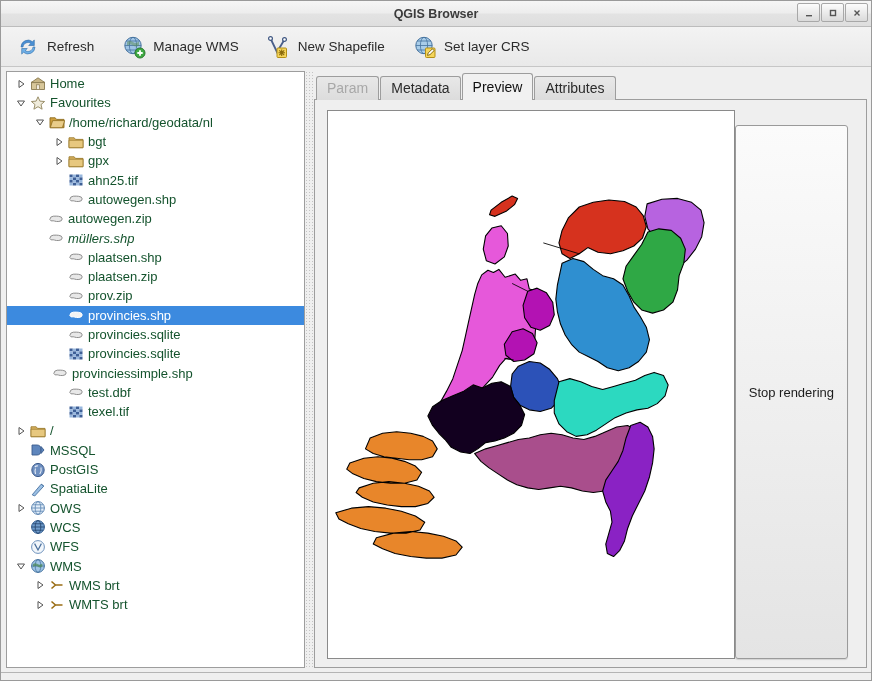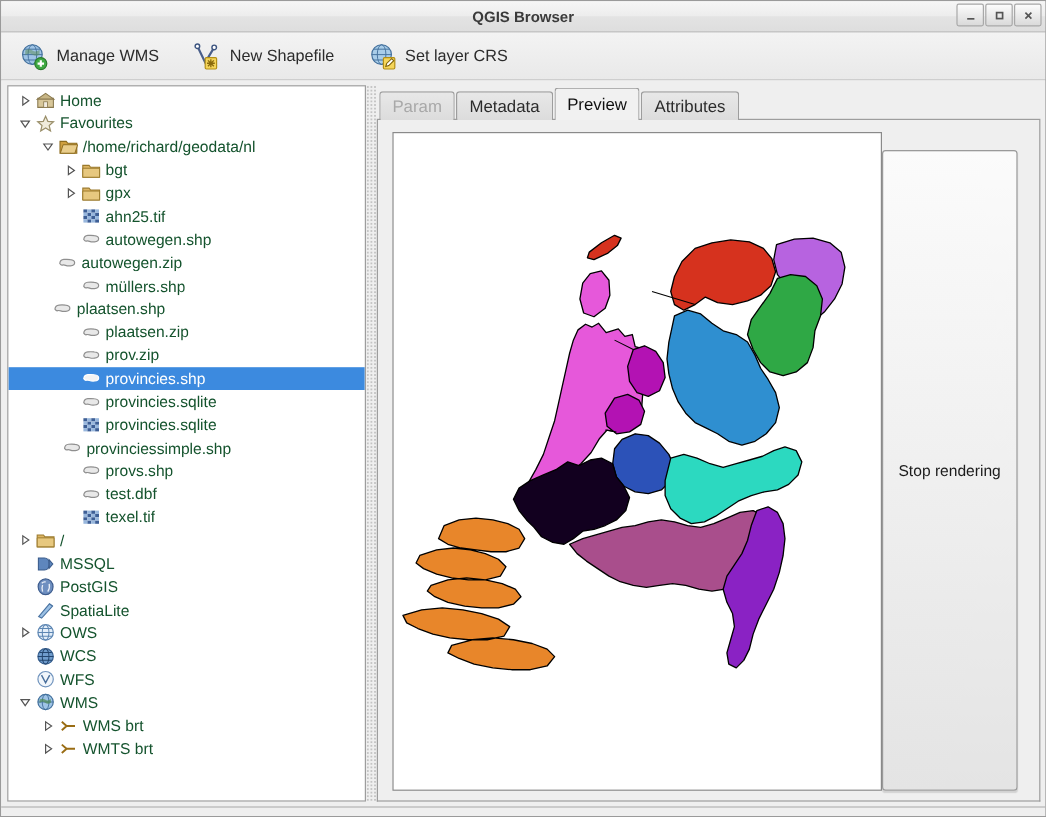--- a/index.html
+++ b/index.html
@@ -262,20 +262,29 @@
       <div class="winbtn">
         <svg width="10" height="10" viewBox="0 0 10 10">
           <path d="M2.5,2.5 L7.5,7.5 M7.5,2.5 L2.5,7.5" stroke="#555" stroke-width="1.4" fill="none"></path>
         </svg>
       </div>
     </div>
   </div>
 
   <div class="toolbar">
 
+    <div class="tbtn">
+      <span class="ico">
+        <svg width="24" height="24" viewBox="0 0 24 24">
+          <path d="M5,12 a7,7 0 0 1 11.5,-5.3 l1.8,-1.8 l0,5.6 l-5.6,0 l2.1,-2.1 a5,5 0 0 0 -7.8,3.6 z" fill="#4a8fd4" stroke="#2e6ba8" stroke-width="0.6"></path>
+          <path d="M19,12 a7,7 0 0 1 -11.5,5.3 l-1.8,1.8 l0,-5.6 l5.6,0 l-2.1,2.1 a5,5 0 0 0 7.8,-3.6 z" fill="#6fb0e8" stroke="#2e6ba8" stroke-width="0.6"></path>
+        </svg>
+      </span>
+      <span class="lbl">Refresh</span>
+    </div>
 
     <div class="tbtn">
       <span class="ico">
         <svg width="24" height="24" viewBox="0 0 24 24">
           <circle cx="11" cy="10.5" r="8.2" fill="#9fc4e6" stroke="#45729e" stroke-width="1"></circle>
           <ellipse cx="11" cy="10.5" rx="3.6" ry="8.2" fill="none" stroke="#45729e" stroke-width="0.8"></ellipse>
           <path d="M2.9,10.5 H19.1 M4.1,6 H17.9 M4.1,15 H17.9" stroke="#45729e" stroke-width="0.8" fill="none"></path>
           <path d="M5,7 q3,-2 6,0 q3,2 6,-0.5 l0,4 q-3,2 -6,0 q-3,-2 -6,0.5 z" fill="#5f8f5f" opacity="0.55"></path>
           <circle cx="18" cy="18" r="5" fill="#3faa43" stroke="#2a7a2d" stroke-width="1"></circle>
           <path d="M18,15.3 V20.7 M15.3,18 H20.7" stroke="#ffffff" stroke-width="1.8"></path>
@@ -426,30 +435,30 @@
           </div>
           <div class="trow" style="padding-left: 24px; text-align: center;">
             <span class="twist"></span>
             <span class="ticon">
               <svg width="16" height="16" viewBox="0 0 16 16">
                 <path d="M1.8,8.6 q0.3,-3.2 3.4,-3.4 q3.4,-0.2 5.4,0.1 q3.6,0.4 3.6,2.6 q0,2.3 -3.4,2.6 q-2.6,0.2 -4.2,-0.4 q-1.6,-0.6 -2.6,-0.2 q-1,0.4 -2.2,-1.3 z" fill="#e8e8e8" stroke="#8f8f8f" stroke-width="1"></path>
               </svg>
             </span>
             <span class="tlabel">autowegen.zip</span>
           </div>
-          <div class="trow" style="padding-left: 44px;">
+          <div class="trow" style="padding-left: 24px; font-style: italic;">
             <span class="twist"></span>
             <span class="ticon">
               <svg width="16" height="16" viewBox="0 0 16 16">
                 <path d="M1.8,8.6 q0.3,-3.2 3.4,-3.4 q3.4,-0.2 5.4,0.1 q3.6,0.4 3.6,2.6 q0,2.3 -3.4,2.6 q-2.6,0.2 -4.2,-0.4 q-1.6,-0.6 -2.6,-0.2 q-1,0.4 -2.2,-1.3 z" fill="#e8e8e8" stroke="#8f8f8f" stroke-width="1"></path>
               </svg>
             </span>
             <span class="tlabel">müllers.shp</span>
           </div>
-          <div class="trow" style="padding-left: 20px;">
+          <div class="trow" style="padding-left: 44px;">
             <span class="twist"></span>
             <span class="ticon">
               <svg width="16" height="16" viewBox="0 0 16 16">
                 <path d="M1.8,8.6 q0.3,-3.2 3.4,-3.4 q3.4,-0.2 5.4,0.1 q3.6,0.4 3.6,2.6 q0,2.3 -3.4,2.6 q-2.6,0.2 -4.2,-0.4 q-1.6,-0.6 -2.6,-0.2 q-1,0.4 -2.2,-1.3 z" fill="#e8e8e8" stroke="#8f8f8f" stroke-width="1"></path>
               </svg>
             </span>
             <span class="tlabel">plaatsen.shp</span>
           </div>
           <div class="trow" style="padding-left: 44px;">
             <span class="twist"></span>
@@ -525,29 +534,20 @@
             </span>
             <span class="tlabel">provinciessimple.shp</span>
           </div>
           <div class="trow" style="padding-left: 44px;">
             <span class="twist"></span>
             <span class="ticon">
               <svg width="16" height="16" viewBox="0 0 16 16">
                 <path d="M1.8,8.6 q0.3,-3.2 3.4,-3.4 q3.4,-0.2 5.4,0.1 q3.6,0.4 3.6,2.6 q0,2.3 -3.4,2.6 q-2.6,0.2 -4.2,-0.4 q-1.6,-0.6 -2.6,-0.2 q-1,0.4 -2.2,-1.3 z" fill="#e8e8e8" stroke="#8f8f8f" stroke-width="1"></path>
               </svg>
             </span>
-            <span class="tlabel">provs.shp</span>
-          </div>
-          <div class="trow" style="padding-left: 44px;">
-            <span class="twist"></span>
-            <span class="ticon">
-              <svg width="16" height="16" viewBox="0 0 16 16">
-                <path d="M1.8,8.6 q0.3,-3.2 3.4,-3.4 q3.4,-0.2 5.4,0.1 q3.6,0.4 3.6,2.6 q0,2.3 -3.4,2.6 q-2.6,0.2 -4.2,-0.4 q-1.6,-0.6 -2.6,-0.2 q-1,0.4 -2.2,-1.3 z" fill="#e8e8e8" stroke="#8f8f8f" stroke-width="1"></path>
-              </svg>
-            </span>
             <span class="tlabel">test.dbf</span>
           </div>
           <div class="trow" style="padding-left: 44px;">
             <span class="twist"></span>
             <span class="ticon">
               <svg width="16" height="16" viewBox="0 0 16 16">
                 <rect x="1.5" y="2.5" width="13" height="11" fill="#ffffff"></rect>
                 <g fill="#3e5f96">
                   <rect x="1.5" y="2.5" width="3.25" height="2.75"></rect>
                   <rect x="8" y="2.5" width="3.25" height="2.75"></rect>

